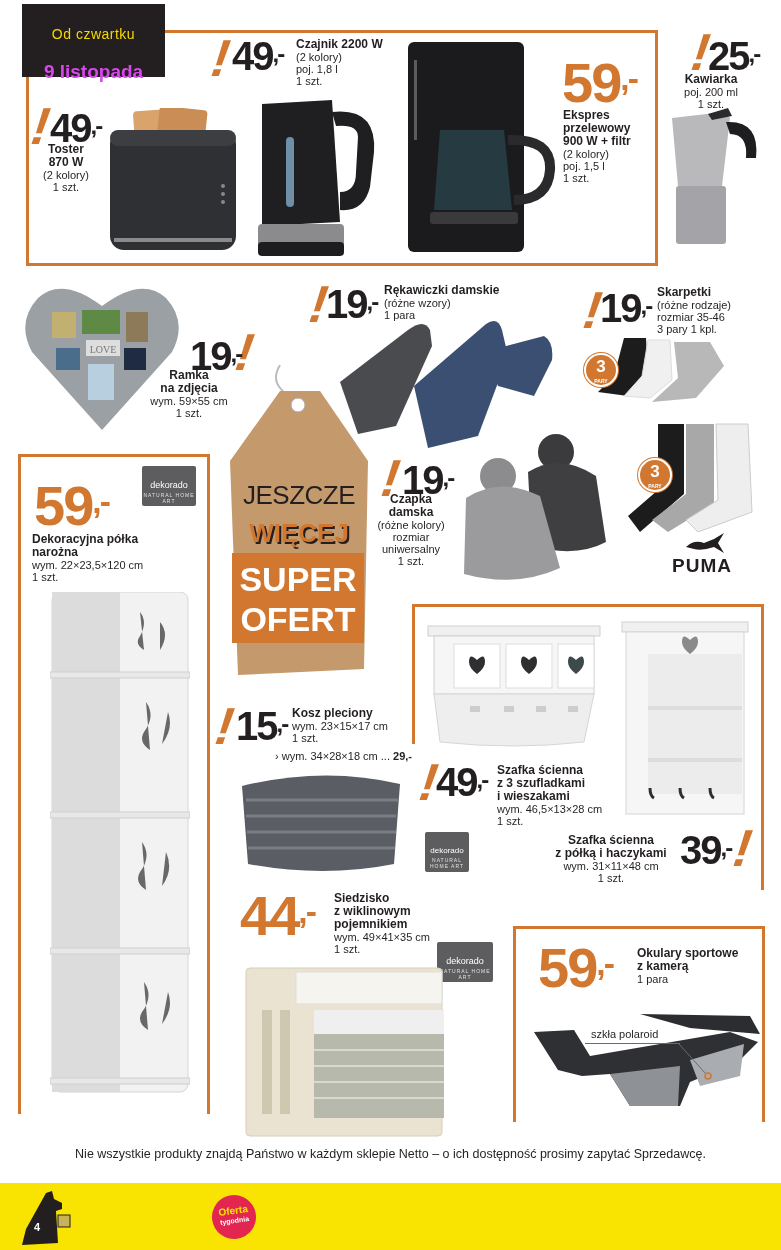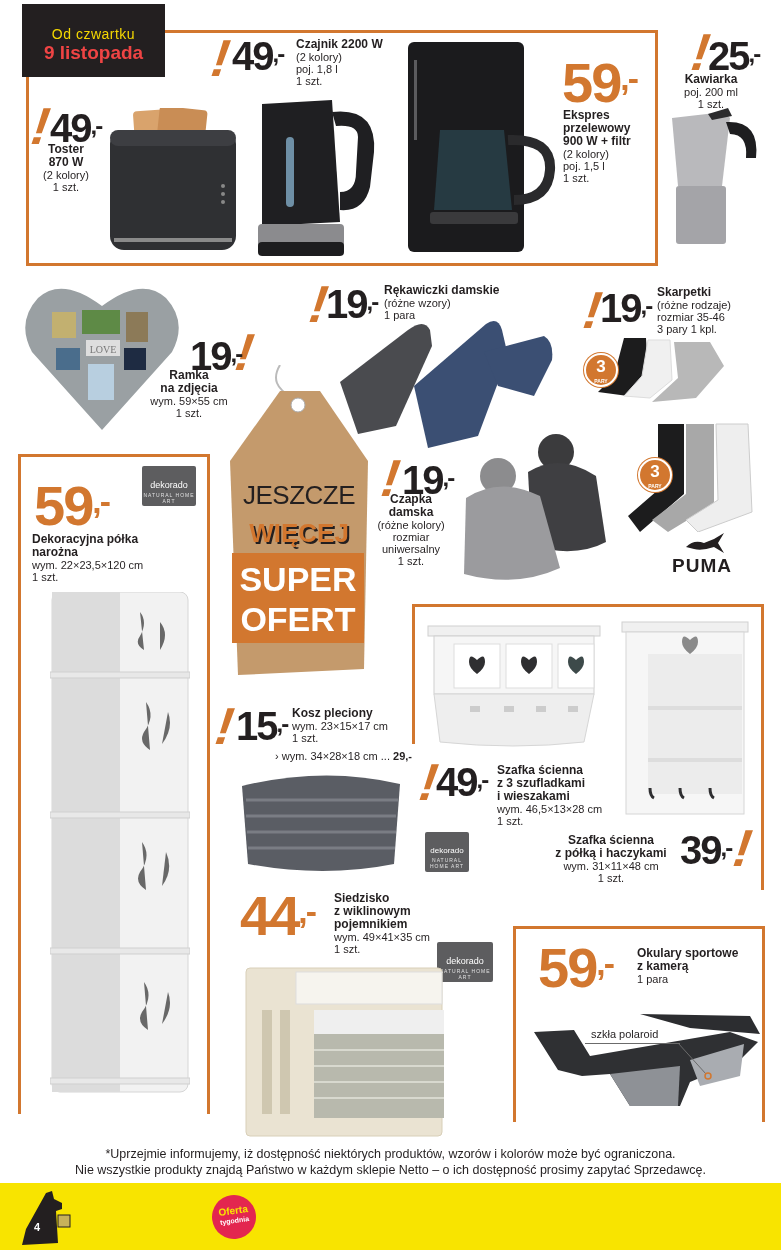--- a/index.html
+++ b/index.html
@@ -3,21 +3,21 @@
 <meta charset="utf-8">
 <style>
   * { box-sizing: border-box; margin: 0; padding: 0; }
   body { width: 781px; height: 1250px; background: #fff; position: relative; overflow: hidden;
          font-family: "Liberation Sans", "DejaVu Sans", sans-serif; color: #1a1a1a; }
   .abs { position: absolute; }
   .frame { position: absolute; border: 3px solid #d2772f; }
   .date-badge { position: absolute; left: 22px; top: 4px; width: 143px; height: 73px; background: #231f20;
                 text-align: center; padding-top: 22px; }
   .date-badge .l1 { color: #f5d800; font-size: 14px; letter-spacing: 0.5px; }
-  .date-badge .l2 { color: #ef4444; font-size: 19px; font-weight: bold; margin-top: 0; }
+  .date-badge .l2 { color: #d946ef; font-size: 19px; font-weight: bold; margin-top: 19px; }
   .price { position: absolute; font-weight: 900; line-height: 1; letter-spacing: -2px; }
   .price.black { color: #231f20; font-size: 40px; }
   .price.orange { color: #d2772f; font-size: 56px; }
   .price sup { font-size: 0.6em; vertical-align: 0.35em; }
   .excl { position: absolute; color: #d2772f; font-weight: 900; font-style: italic; font-size: 52px; line-height: 1; transform: skewX(-8deg); }
   .desc { position: absolute; font-size: 11px; line-height: 12px; color: #231f20; }
   .desc .t { font-weight: bold; font-size: 12px; line-height: 13px; }
   .desc.r { text-align: center; }
   .img { position: absolute; }
   .dekorado { position: absolute; background: #5d5d5f; color: #fff; font-size: 11px; text-align: center; border-radius: 2px; padding-top: 18px; }
@@ -340,21 +340,20 @@
   <path d="M160 58 L214 42 L210 74 L170 84 Z" fill="#a9acb1"></path>
 </svg>
 <div class="callout-label" style="left:591px; top:1028px;">szkła polaroid</div>
 <div class="callout-line" style="left:585px; top:1043px; width:95px;"></div>
 <svg class="img" style="left:676px; top:1040px;" width="40" height="40" viewBox="0 0 40 40">
   <line x1="2" y1="3" x2="30" y2="34" stroke="#6b6b6b" stroke-width="1"></line>
     <circle cx="32" cy="36" r="3" fill="none" stroke="#d2772f" stroke-width="1.5"></circle>
 </svg>
 
 <div class="disclaimer">
-  <div>*Uprzejmie informujemy, iż dostępność niektórych produktów, wzorów i kolorów może być ograniczona.</div>
   <div>Nie wszystkie produkty znajdą Państwo w każdym sklepie Netto – o ich dostępność prosimy zapytać Sprzedawcę.</div>
 </div>
 
 <div class="footer">
   <svg class="page" viewBox="0 0 50 58">
     <path d="M24 4 L30 2 L32 10 L40 14 L40 20 L34 22 L36 54 L0 56 L4 40 Z" fill="#231f20"></path>
     <rect x="36" y="26" width="12" height="12" fill="#c8b25a" stroke="#231f20" stroke-width="1"></rect>
   </svg>
   <div class="abs" style="left:34px; top:38px; color:#fff; font-weight:bold; font-size:11px;">4</div>
   <div class="oferta">

